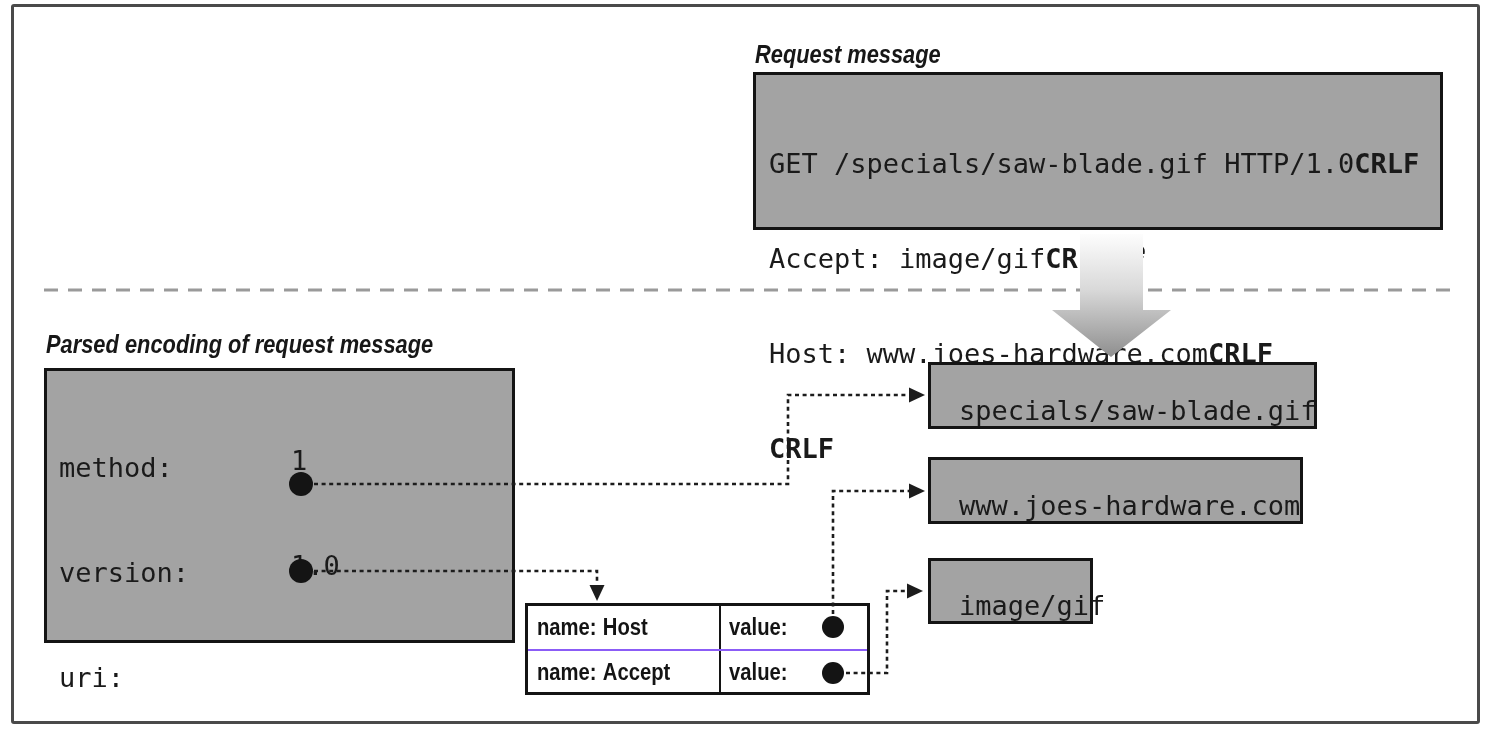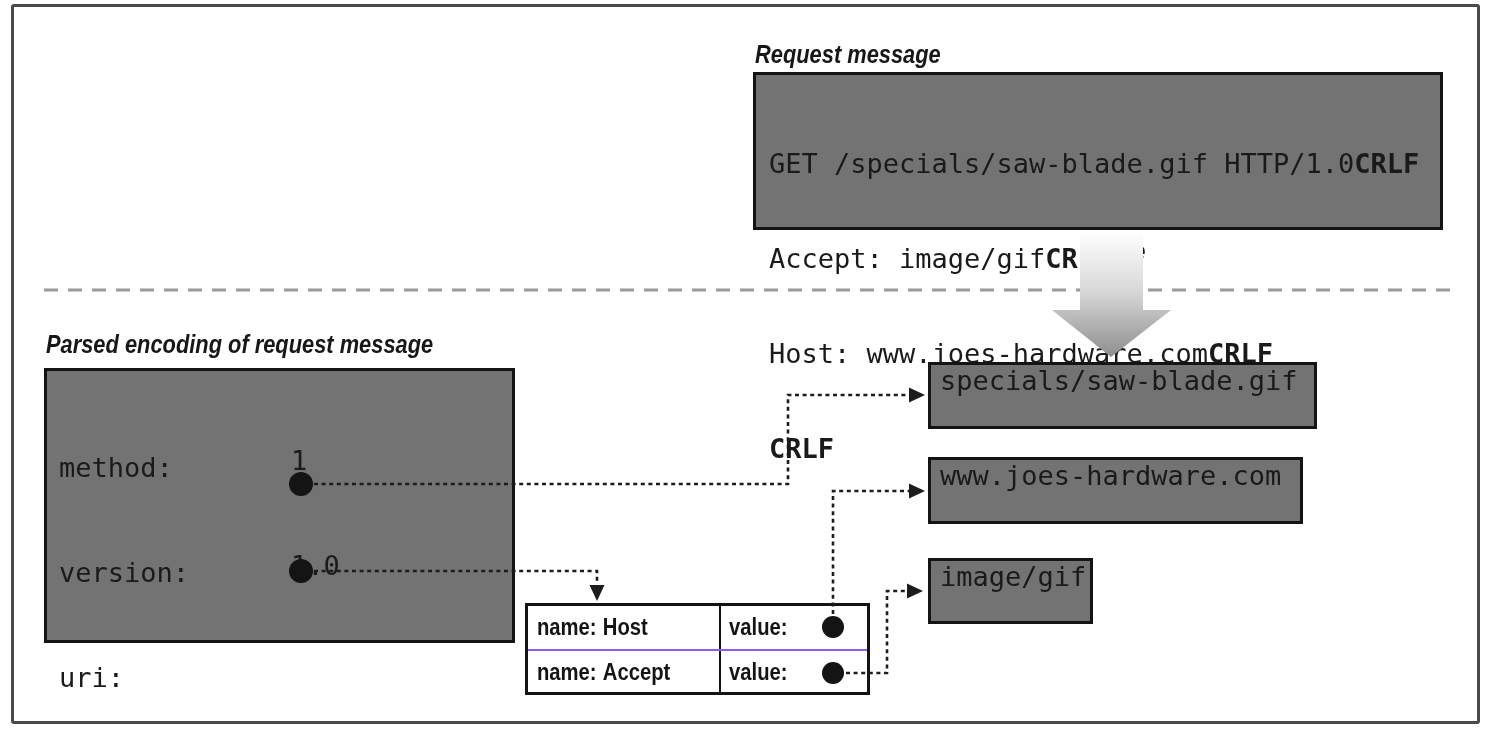--- a/index.html
+++ b/index.html
@@ -14,21 +14,21 @@
     border:3px solid #4a4a4a;border-radius:3px;box-sizing:border-box;
   }
   
   .caption{
     font-style:italic;font-weight:700;font-size:26px;line-height:30px;
     white-space:nowrap;display:inline-block;
     transform:scaleX(0.84);transform-origin:left center;color:#171717;
   }
   
   .rule-box{
-    border:3px solid #141414;box-sizing:border-box;background:#737373;
+    border:3px solid #141414;box-sizing:border-box;background:#a3a3a3;
   }
   .mono{
     font-family:"DejaVu Sans Mono","Liberation Mono",monospace;
     font-size:27px;color:#1a1a1a;white-space:pre;
   }
   .crlf{font-weight:700;}
   
   .request-box{left:753px;top:72px;width:690px;height:158px;padding:10px 0 0 13px;}
   .request-box .msg-line{line-height:33px;}
   
@@ -40,21 +40,21 @@
   .ht-row{display:flex;height:43px;}
   .ht-row.first{border-bottom:2px solid #8b5cf6;}
   .ht-cell-name{width:193px;border-right:2px solid #141414;display:flex;align-items:center;padding-left:9px;box-sizing:border-box;}
   .ht-cell-value{flex:1;display:flex;align-items:center;padding-left:8px;box-sizing:border-box;}
   .cond{
     font-weight:700;font-size:23px;white-space:nowrap;display:inline-block;
     transform:scaleX(0.88);transform-origin:left center;color:#141414;
   }
   .cond .gap{display:inline-block;width:7px;}
   
-  .value-box{display:flex;align-items:flex-start;padding-left:9px;}
+  .value-box{display:flex;align-items:flex-end;padding-left:28px;}
   .uri-box{left:928px;top:362px;width:389px;height:67px;}
   .host-box{left:928px;top:457px;width:375px;height:67px;}
   .accept-box{left:928px;top:558px;width:165px;height:66px;}
   
   .request-label{left:755px;top:39px;}
   .parse-label{left:1086px;top:236px;}
   .parsed-label{left:46px;top:329px;}
   
   #overlay{left:0;top:0;width:1490px;height:742px;pointer-events:none;}
   .connector{fill:none;stroke:#1c1c1c;stroke-width:2.6;stroke-dasharray:4 3.6;}

